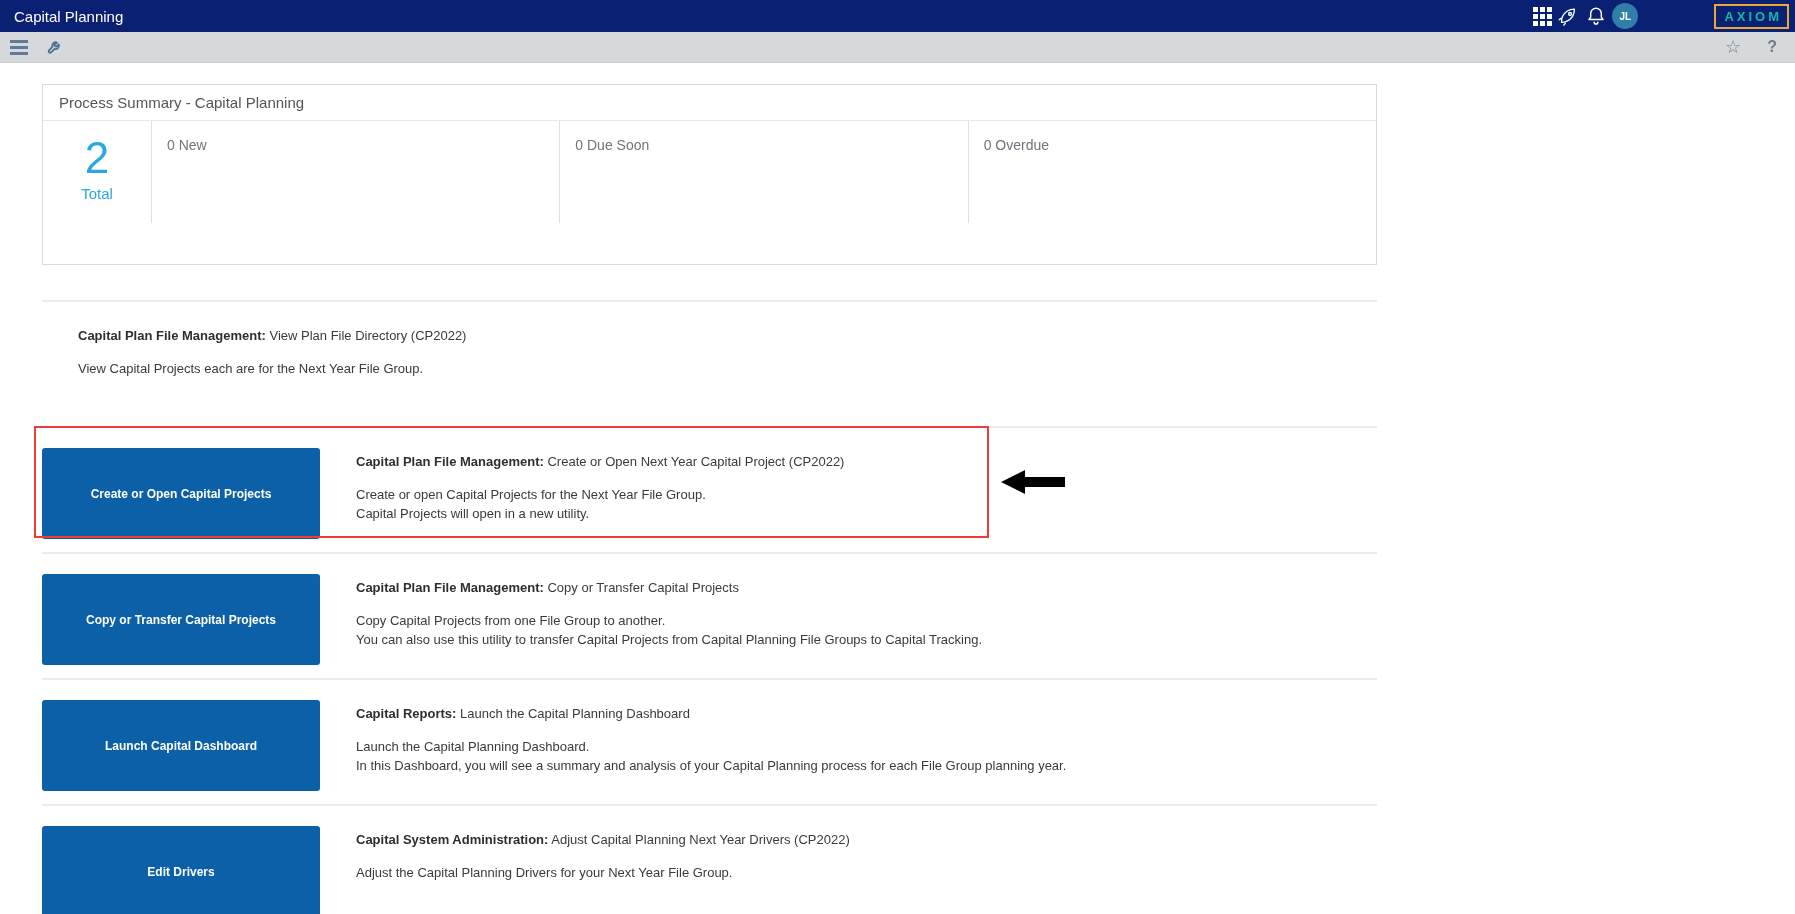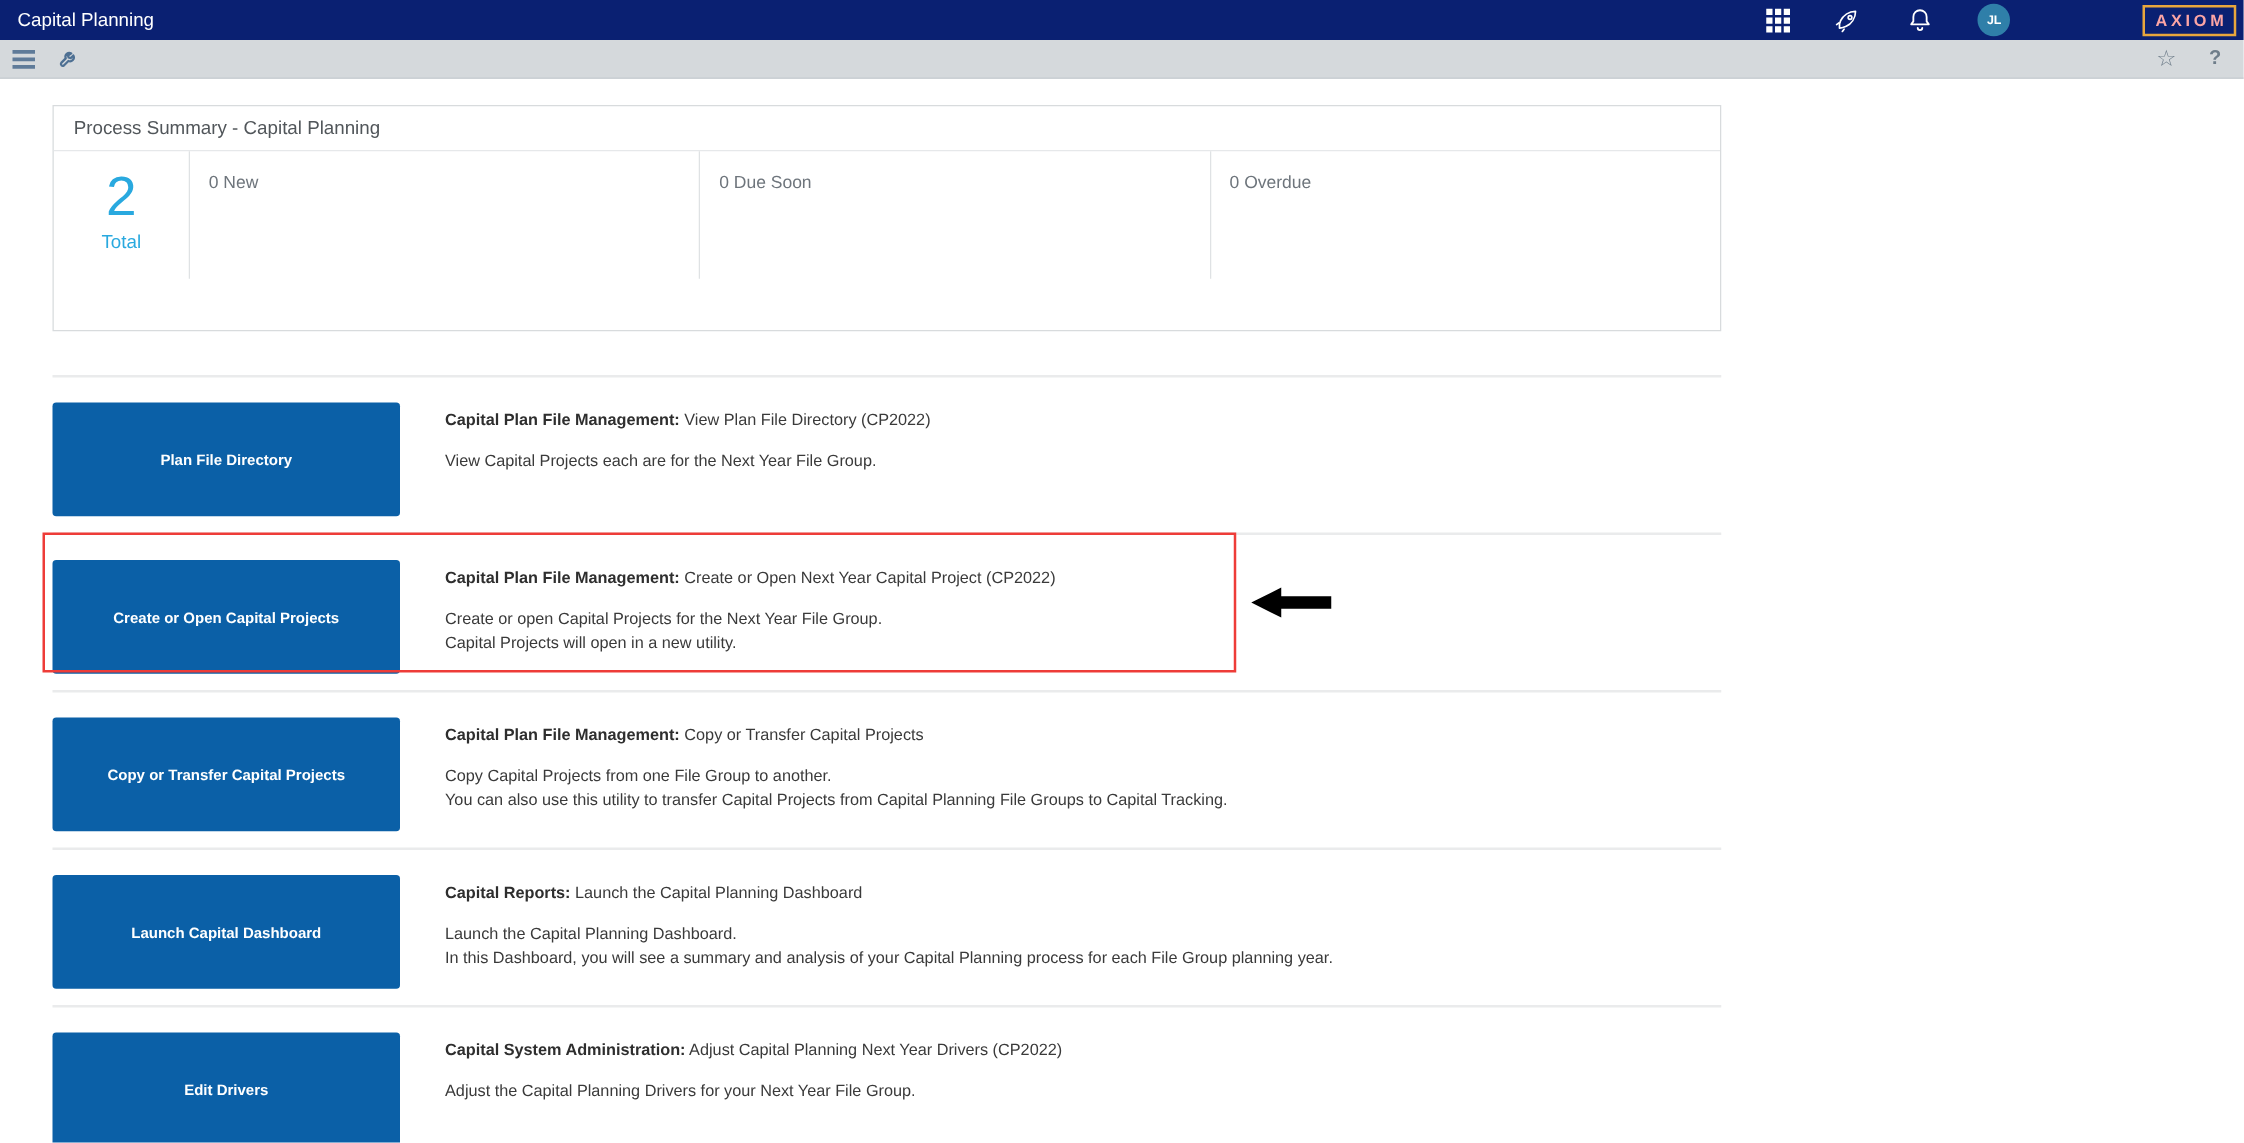--- a/index.html
+++ b/index.html
@@ -2,27 +2,27 @@
 <html><head>
 <meta charset="utf-8">
 <style>
   * { margin:0; padding:0; box-sizing:border-box; }
   html,body { width:1795px; height:914px; overflow:hidden; background:#ffffff;
               font-family:"Liberation Sans", sans-serif; }
 
   
   .topbar { position:relative; height:32px; background:#0a2072; display:flex; align-items:center; }
   .topbar-title { color:#ffffff; font-size:15px; margin-left:14px;text-align:right; }
-  .topbar-right { position:absolute; right:6px; top:0; height:32px; display:flex; align-items:center; gap:34px; }
+  .topbar-right { position:absolute; right:6px; top:0; height:32px; display:flex; align-items:center; gap:4px; }
   .grid-icon { display:grid; grid-template-columns:repeat(3,5px); grid-template-rows:repeat(3,5px); gap:2px; cursor:pointer; }
   .grid-icon span { background:#ffffff; width:5px; height:5px; }
   .icon-btn { display:flex; align-items:center; justify-content:center; width:24px; height:24px; cursor:pointer; }
   .avatar { width:26px; height:26px; border-radius:50%; background:#2f7fa9; color:#ffffff;
             font-size:10px; font-weight:700; display:flex; align-items:center; justify-content:center; }
-  .axiom-logo { margin-left:72px; border:2px solid #e8a63d; color:#fca5a5; font-weight:700;
+  .axiom-logo { margin-left:72px; border:2px solid #e8a63d; color:#14b8a6; font-weight:700;
                 font-size:13px; letter-spacing:3px; padding:2px 5px 2px 8px; line-height:17px; }
 
   
   .toolbar { position:relative; height:31px; background:#d5d9dc; border-bottom:1px solid #c6cbd0;
              display:flex; align-items:center; }
   .hamburger { margin-left:10px; width:18px; display:flex; flex-direction:column; gap:3px; cursor:pointer; }
   .hamburger span { height:3px; background:#5f7b99; }
   .wrench-btn { margin-left:18px; cursor:pointer; display:flex; align-items:center; }
   .toolbar-right { position:absolute; right:18px; display:flex; align-items:center; gap:26px; }
   .star-glyph { font-size:18px; color:#72808d; cursor:pointer; line-height:1; }
@@ -117,21 +117,20 @@
       </div>
       <div class="stat-col">0 New</div>
       <div class="stat-col">0 Due Soon</div>
       <div class="stat-col">0 Overdue</div>
     </div>
   </div>
 
   <div class="actions">
 
     <div class="action-row">
-      <button class="action-btn">Plan File Directory</button>
       <div class="action-desc">
         <div class="desc-title"><span class="cat">Capital Plan File Management:</span> <span>View Plan File Directory (CP2022)</span></div>
         <div>View Capital Projects each are for the Next Year File Group.</div>
       </div>
     </div>
 
     <div class="action-row">
       <div class="highlight-box"></div>
       <button class="action-btn">Create or Open Capital Projects</button>
       <div class="action-desc">

